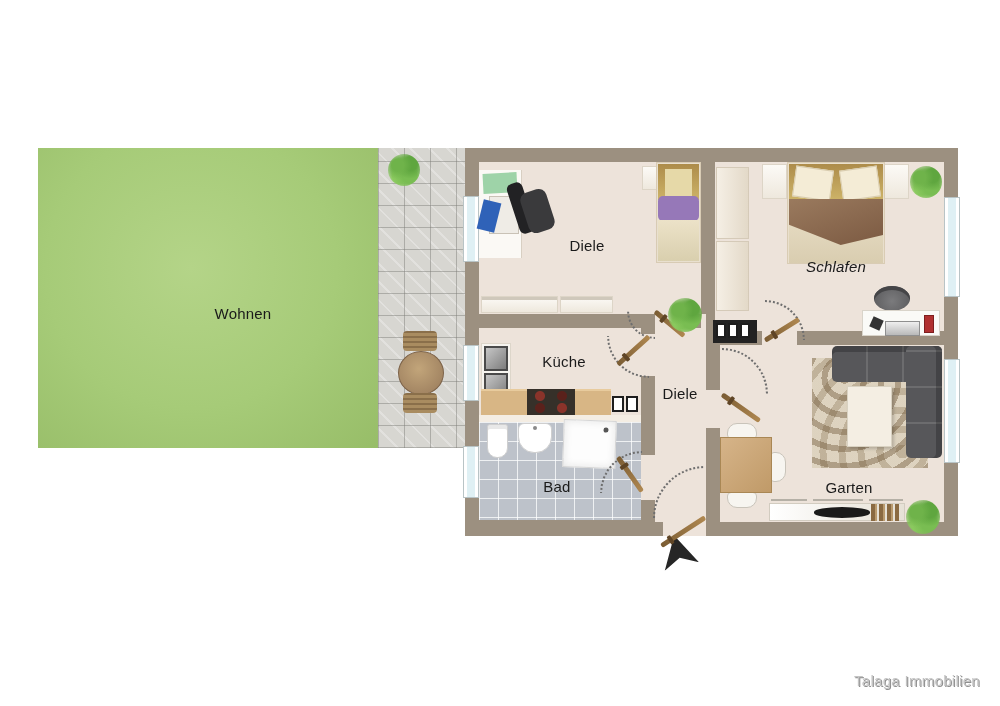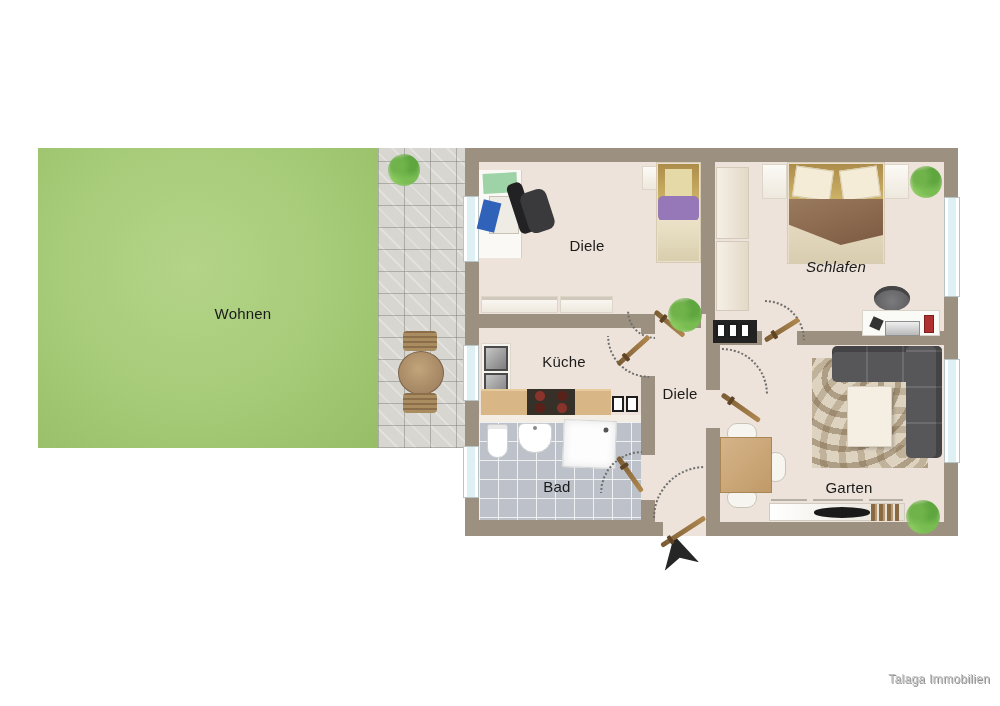--- a/index.html
+++ b/index.html
@@ -6,21 +6,21 @@
     --garden:#a6cb78; --terrace:#d7d6d1; --wall:#9c9080; --floor:#ede3da;
     --tile:#bdc2ca; --wood:#c3a95e; --counter:#d8b685; --sofa:#57575a;
     --glass:#dff0f4; --leaf:#b08850; --label:#1a1a1a; --watermark:#c4c4c4;
   }
   html,body{margin:0;padding:0;background:#fff;}
   #plan{position:relative;width:1000px;height:706px;background:#fff;overflow:hidden;
         font-family:"Liberation Sans", sans-serif;}
   .abs{position:absolute;}
   .label{position:absolute;transform:translate(-50%,-50%);font-size:15px;color:var(--label);
          white-space:nowrap;letter-spacing:.2px;}
-  .watermark{position:absolute;right:10px;top:672px;font-size:12px;color:var(--watermark);
+  .watermark{position:absolute;right:20px;top:672px;font-size:15px;color:var(--watermark);
          text-shadow:1px 1px 0 #8f8f8f,-1px -1px 0 #ffffff;letter-spacing:.3px;}
   .garden{background:radial-gradient(ellipse at 45% 40%, #b4d488 0%, var(--garden) 55%, #97bd68 100%);}
   .terrace{background-color:var(--terrace);
     background-image:
       repeating-linear-gradient(0deg, rgba(120,120,115,.45) 0 1px, transparent 1px 22px),
       repeating-linear-gradient(90deg, rgba(120,120,115,.45) 0 1px, transparent 1px 26px),
       repeating-linear-gradient(45deg, rgba(255,255,255,.28) 0 2px, transparent 2px 13px);}
   .wallbox{background:var(--wall);}
   .floor{background:var(--floor);}
   .gap{background:var(--floor);}

